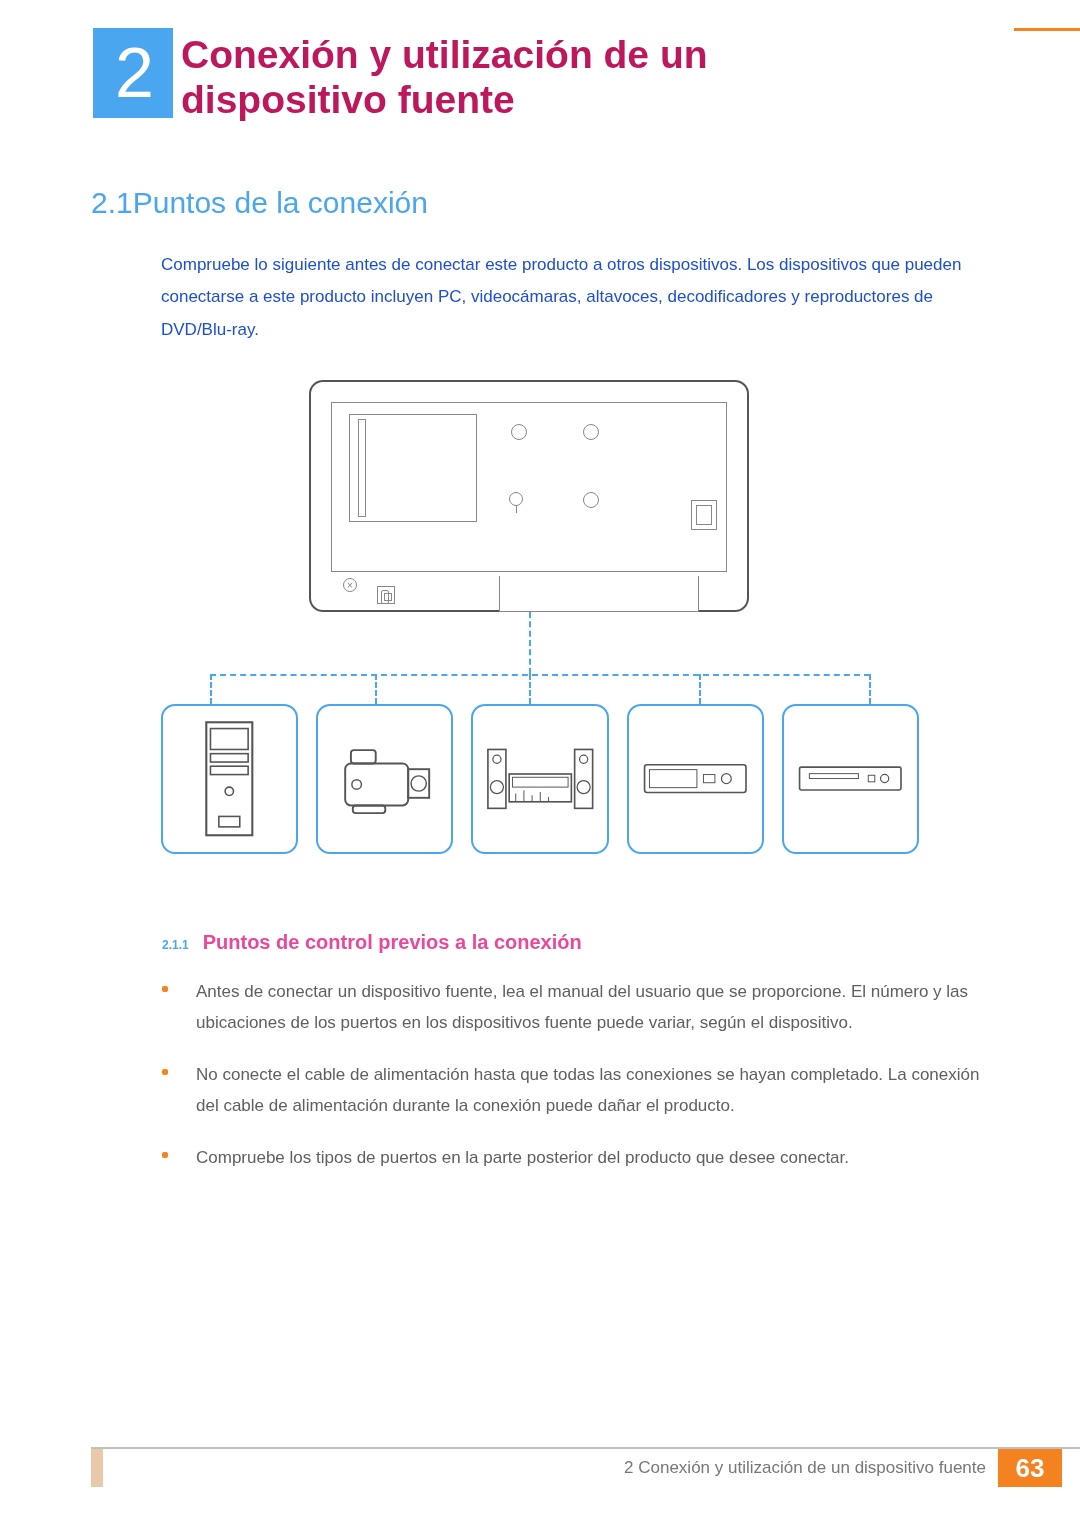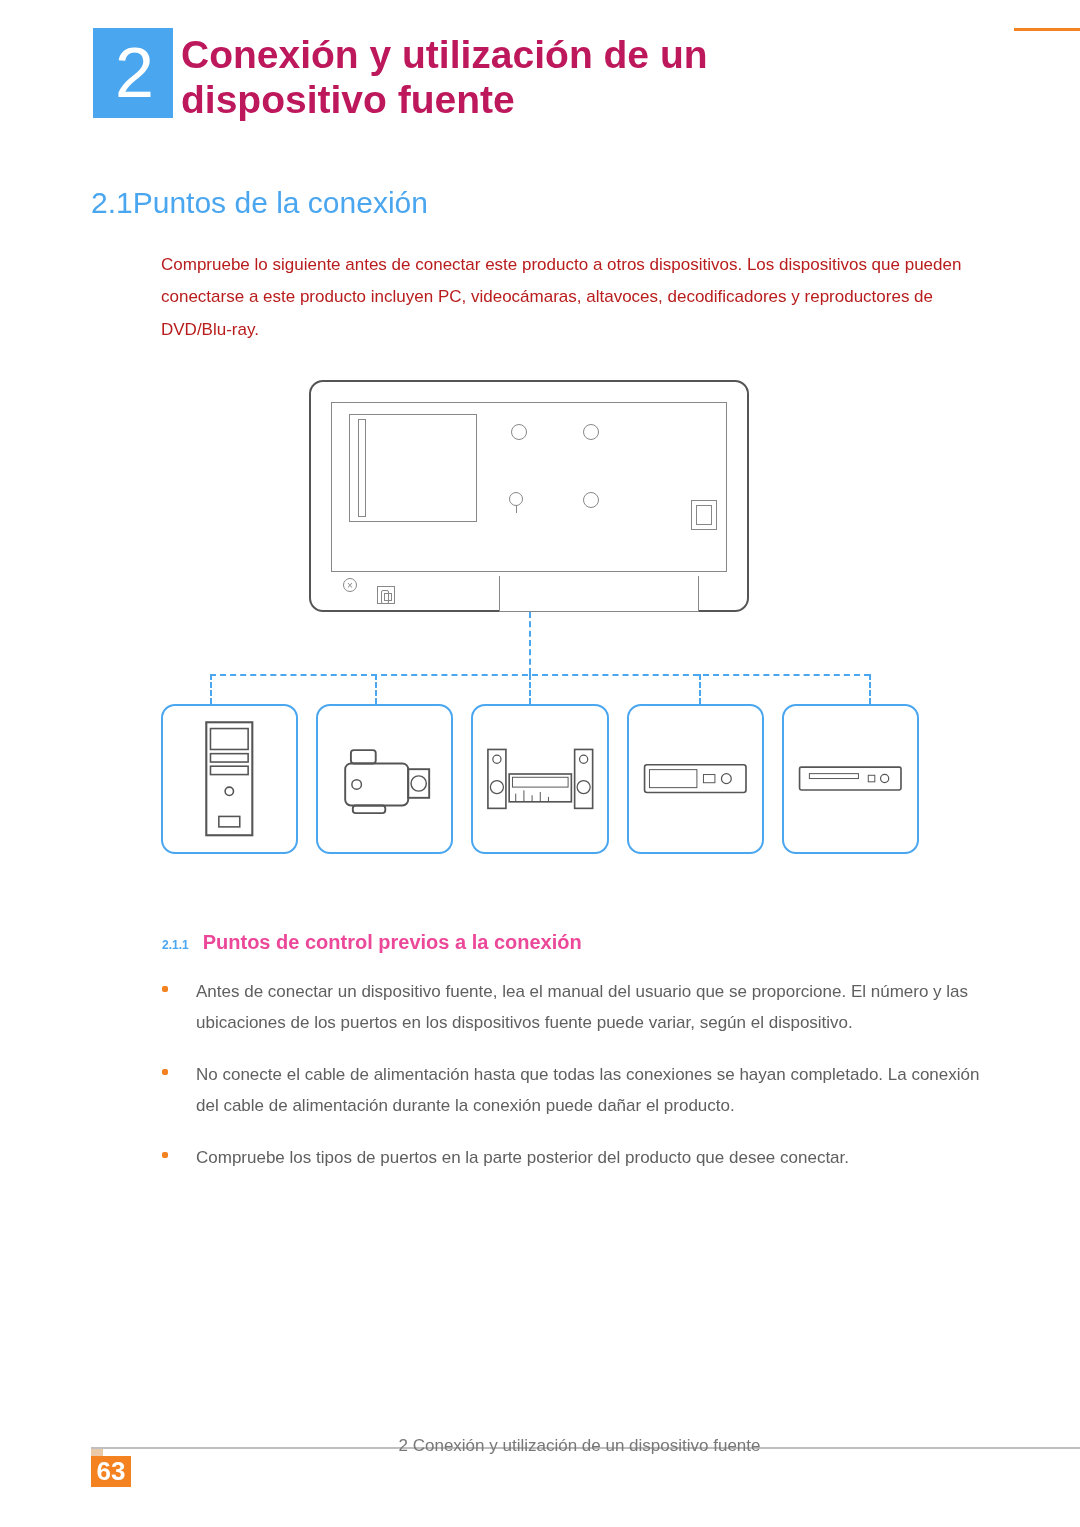--- a/index.html
+++ b/index.html
@@ -24,21 +24,21 @@
     font-weight: 700;
   }
 
   
   .section-row { position: absolute; top: 186px; left: 91px; right: 90px; display: flex; align-items: baseline; }
   .section-num { color: #4aa6ef; font-size: 30px; font-weight: 400; }
   .section-title { color: #4aa6ef; font-size: 30px; font-weight: 400; }
 
   .section-para {
     position: absolute; top: 249px; left: 161px; right: 105px;
-    color: #b91c1c; font-size: 17px; line-height: 1.9;
+    color: #1d4ed8; font-size: 17px; line-height: 1.9;
   }
 
   
   .diagram { position: absolute; top: 380px; left: 161px; width: 758px; height: 510px; }
   .panel-outer {
     position: absolute; top: 0; left: 148px; width: 440px; height: 232px;
     border: 2px solid #555; border-radius: 14px; background: #fff;
   }
   .panel-inner {
     position: absolute; top: 20px; left: 20px; right: 20px; bottom: 38px;
@@ -89,30 +89,30 @@
 
   .bullets { position:absolute; top: 976px; left: 162px; right: 100px; }
   .bullet { display:flex; gap: 28px; margin-bottom: 20px; }
   .dot { width: 6px; height: 6px; background: #f58220; border-radius: 2px; margin-top: 10px; flex: 0 0 auto; }
   .bt { color:#5f5f5f; font-size: 17px; line-height: 1.85; }
 
   
   .footer {
     position: absolute; left: 91px; right: 0; bottom: 40px; height: 40px;
     border-top: 2px solid #bfbfbf;
-    display: flex; align-items: stretch; justify-content: flex-end; flex-direction: column;
+    display: flex; align-items: stretch; justify-content: flex-end;
   }
   .footer-left-strip {
     position: absolute; left: 91px; bottom: 40px; width: 12px; height: 40px; background: #e9c9a8;
   }
   .footer-text {
     align-self: center; padding-right: 12px; color: #777; font-size: 17px;
   }
   .footer-page {
-    width: 40px; background: #f58220; color:#fff; font-size: 26px; font-weight: 700;
+    width: 64px; background: #f58220; color:#fff; font-size: 26px; font-weight: 700;
     display:flex; align-items:center; justify-content:center;
     margin-right: 18px;
   }
 </style>
 </head>
 <body>
 
 <div class="page">
   <div class="top-rule"></div>
 

